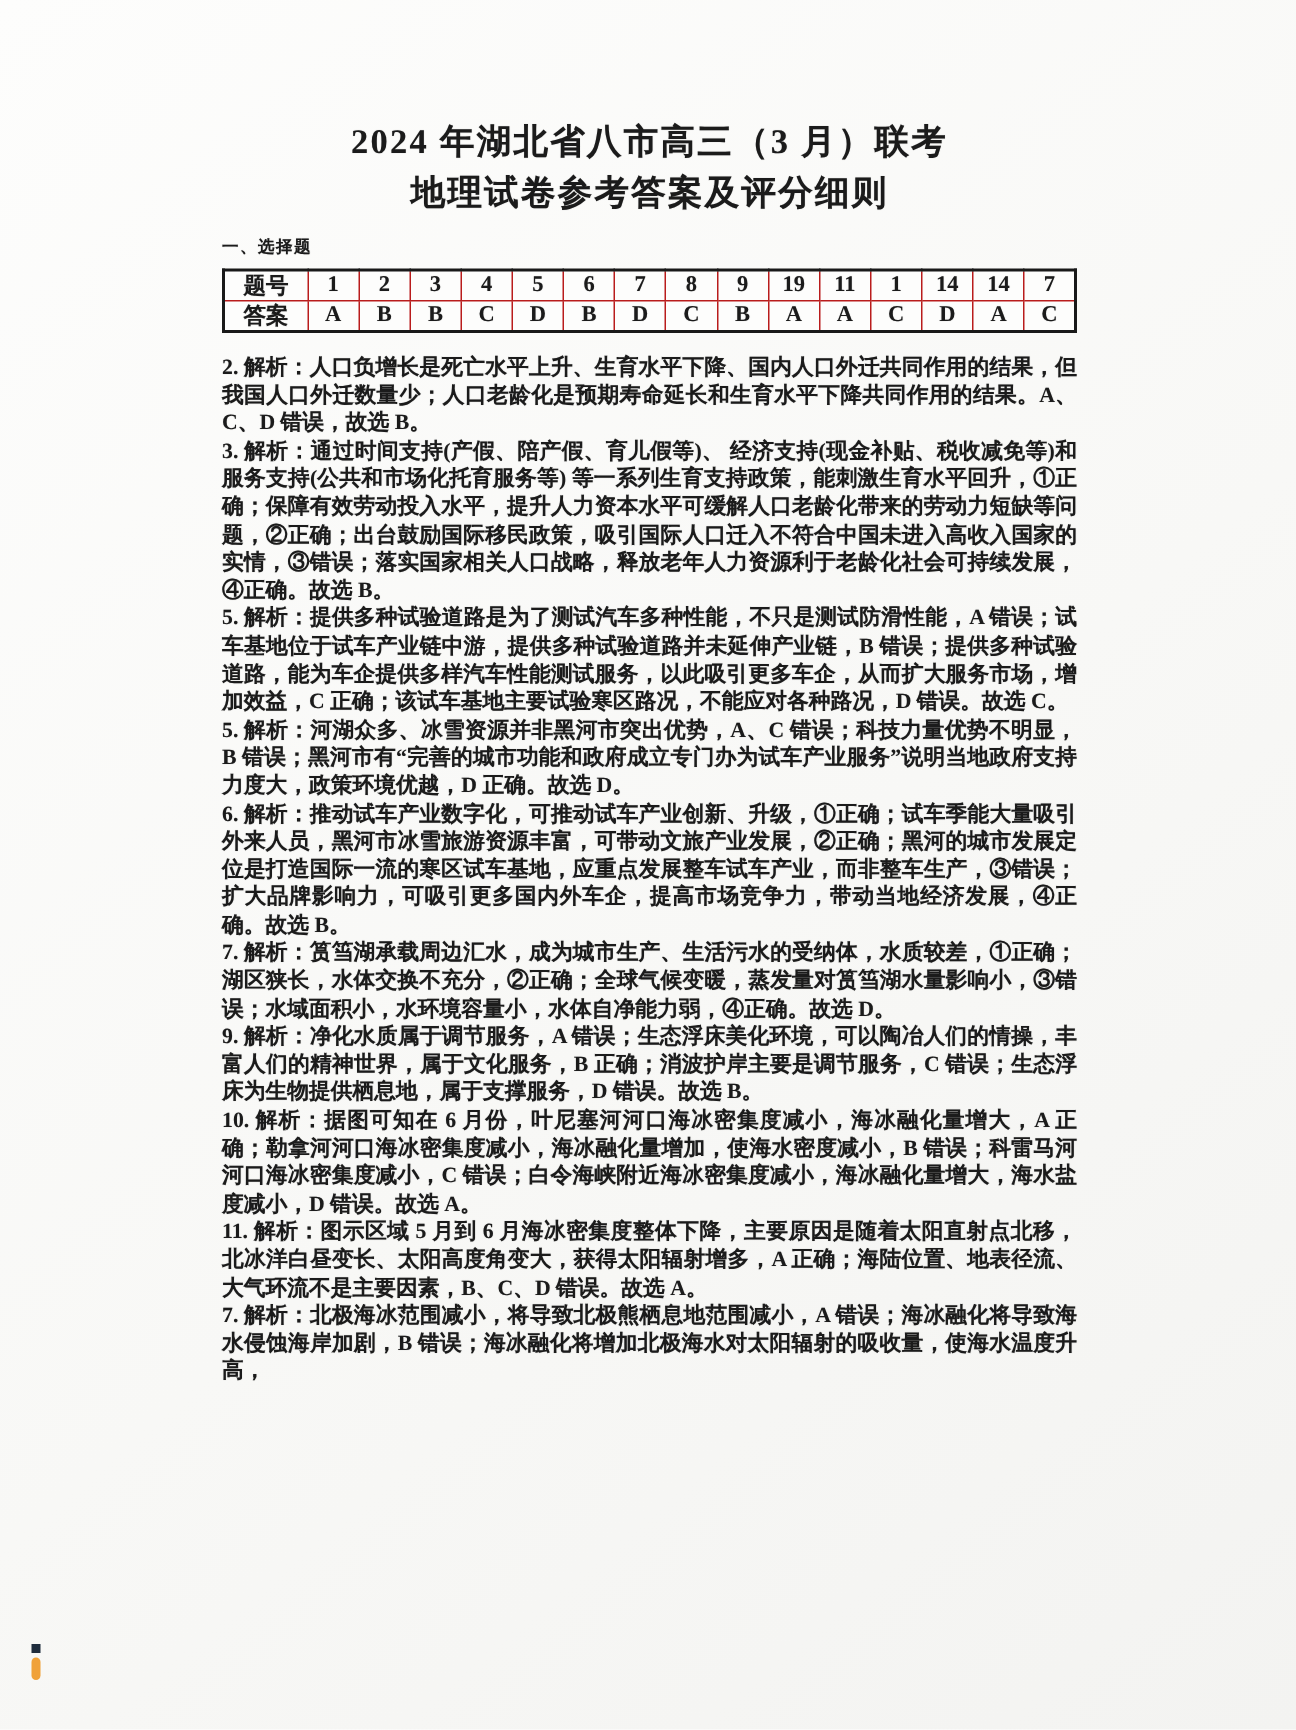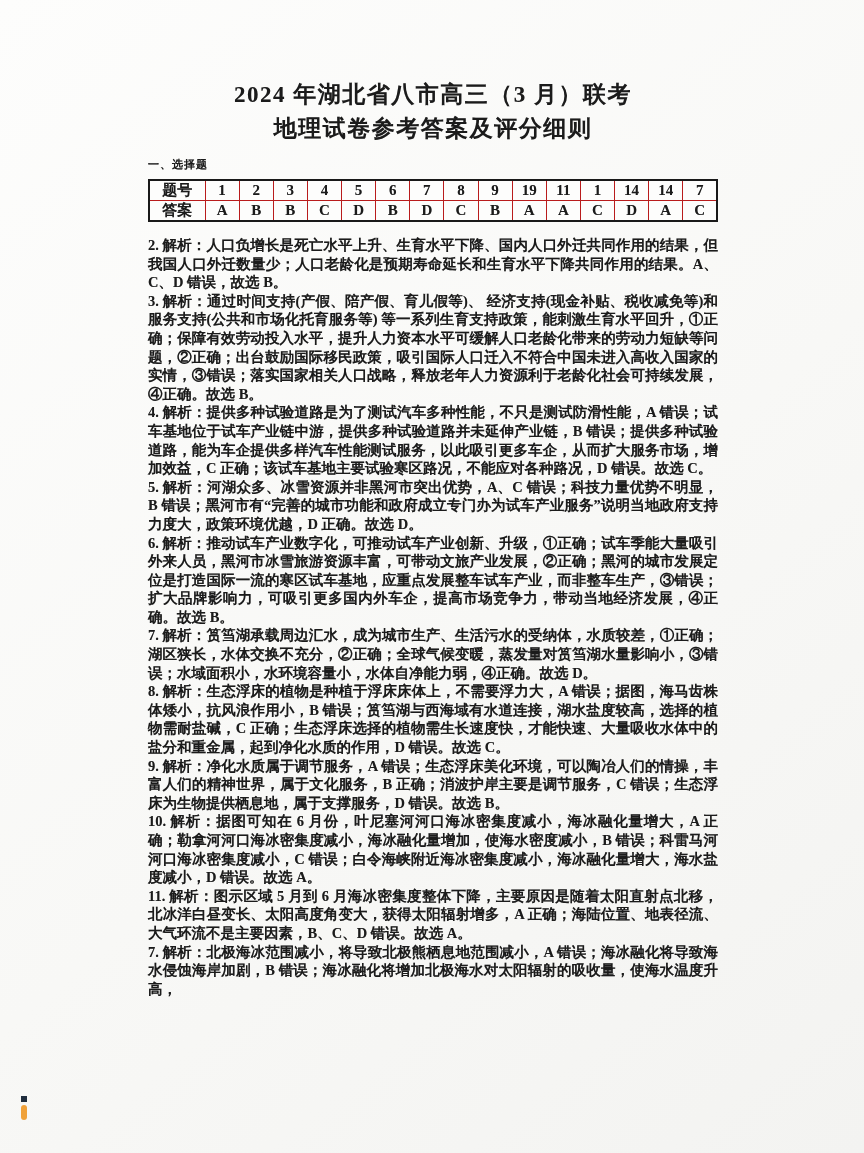--- a/index.html
+++ b/index.html
@@ -125,25 +125,24 @@
           <td>A</td>
           <td>C</td>
         </tr>
     </tbody>
   </table>
 
   <div class="answers-body">
 
       <p>2. 解析：人口负增长是死亡水平上升、生育水平下降、国内人口外迁共同作用的结果，但我国人口外迁数量少；人口老龄化是预期寿命延长和生育水平下降共同作用的结果。A、C、D 错误，故选 B。</p>
       <p>3. 解析：通过时间支持(产假、陪产假、育儿假等)、 经济支持(现金补贴、税收减免等)和服务支持(公共和市场化托育服务等) 等一系列生育支持政策，能刺激生育水平回升，①正确；保障有效劳动投入水平，提升人力资本水平可缓解人口老龄化带来的劳动力短缺等问题，②正确；出台鼓励国际移民政策，吸引国际人口迁入不符合中国未进入高收入国家的实情，③错误；落实国家相关人口战略，释放老年人力资源利于老龄化社会可持续发展，④正确。故选 B。</p>
-      <p>4. 解析：提供多种试验道路是为了测试汽车多种性能，不只是测试防滑性能，A 错误；试车基地位于试车产业链中游，提供多种试验道路并未延伸产业链，B 错误；提供多种试验道路，能为车企提供多样汽车性能测试服务，以此吸引更多车企，从而扩大服务市场，增加效益，C 正确；该试车基地主要试验寒区路况，不能应对各种路况，D 错误。故选 C。</p>
+      <p>5. 解析：提供多种试验道路是为了测试汽车多种性能，不只是测试防滑性能，A 错误；试车基地位于试车产业链中游，提供多种试验道路并未延伸产业链，B 错误；提供多种试验道路，能为车企提供多样汽车性能测试服务，以此吸引更多车企，从而扩大服务市场，增加效益，C 正确；该试车基地主要试验寒区路况，不能应对各种路况，D 错误。故选 C。</p>
       <p>5. 解析：河湖众多、冰雪资源并非黑河市突出优势，A、C 错误；科技力量优势不明显，B 错误；黑河市有“完善的城市功能和政府成立专门办为试车产业服务”说明当地政府支持力度大，政策环境优越，D 正确。故选 D。</p>
       <p>6. 解析：推动试车产业数字化，可推动试车产业创新、升级，①正确；试车季能大量吸引外来人员，黑河市冰雪旅游资源丰富，可带动文旅产业发展，②正确；黑河的城市发展定位是打造国际一流的寒区试车基地，应重点发展整车试车产业，而非整车生产，③错误；扩大品牌影响力，可吸引更多国内外车企，提高市场竞争力，带动当地经济发展，④正确。故选 B。</p>
       <p>7. 解析：筼筜湖承载周边汇水，成为城市生产、生活污水的受纳体，水质较差，①正确；湖区狭长，水体交换不充分，②正确；全球气候变暖，蒸发量对筼筜湖水量影响小，③错误；水域面积小，水环境容量小，水体自净能力弱，④正确。故选 D。</p>
-      <p>8. 解析：生态浮床的植物是种植于浮床床体上，不需要浮力大，A 错误；据图，海马齿株体矮小，抗风浪作用小，B 错误；筼筜湖与西海域有水道连接，湖水盐度较高，选择的植物需耐盐碱，C 正确；生态浮床选择的植物需生长速度快，才能快速、大量吸收水体中的盐分和重金属，起到净化水质的作用，D 错误。故选 C。</p>
       <p>9. 解析：净化水质属于调节服务，A 错误；生态浮床美化环境，可以陶冶人们的情操，丰富人们的精神世界，属于文化服务，B 正确；消波护岸主要是调节服务，C 错误；生态浮床为生物提供栖息地，属于支撑服务，D 错误。故选 B。</p>
       <p>10. 解析：据图可知在 6 月份，叶尼塞河河口海冰密集度减小，海冰融化量增大，A 正确；勒拿河河口海冰密集度减小，海冰融化量增加，使海水密度减小，B 错误；科雷马河河口海冰密集度减小，C 错误；白令海峡附近海冰密集度减小，海冰融化量增大，海水盐度减小，D 错误。故选 A。</p>
       <p>11. 解析：图示区域 5 月到 6 月海冰密集度整体下降，主要原因是随着太阳直射点北移，北冰洋白昼变长、太阳高度角变大，获得太阳辐射增多，A 正确；海陆位置、地表径流、大气环流不是主要因素，B、C、D 错误。故选 A。</p>
       <p>7. 解析：北极海冰范围减小，将导致北极熊栖息地范围减小，A 错误；海冰融化将导致海水侵蚀海岸加剧，B 错误；海冰融化将增加北极海水对太阳辐射的吸收量，使海水温度升高，</p>
     </div>
 
 </div>
 
 <div class="watermark">
   <div class="dot" style="background: rgb(31, 45, 61);"></div>

